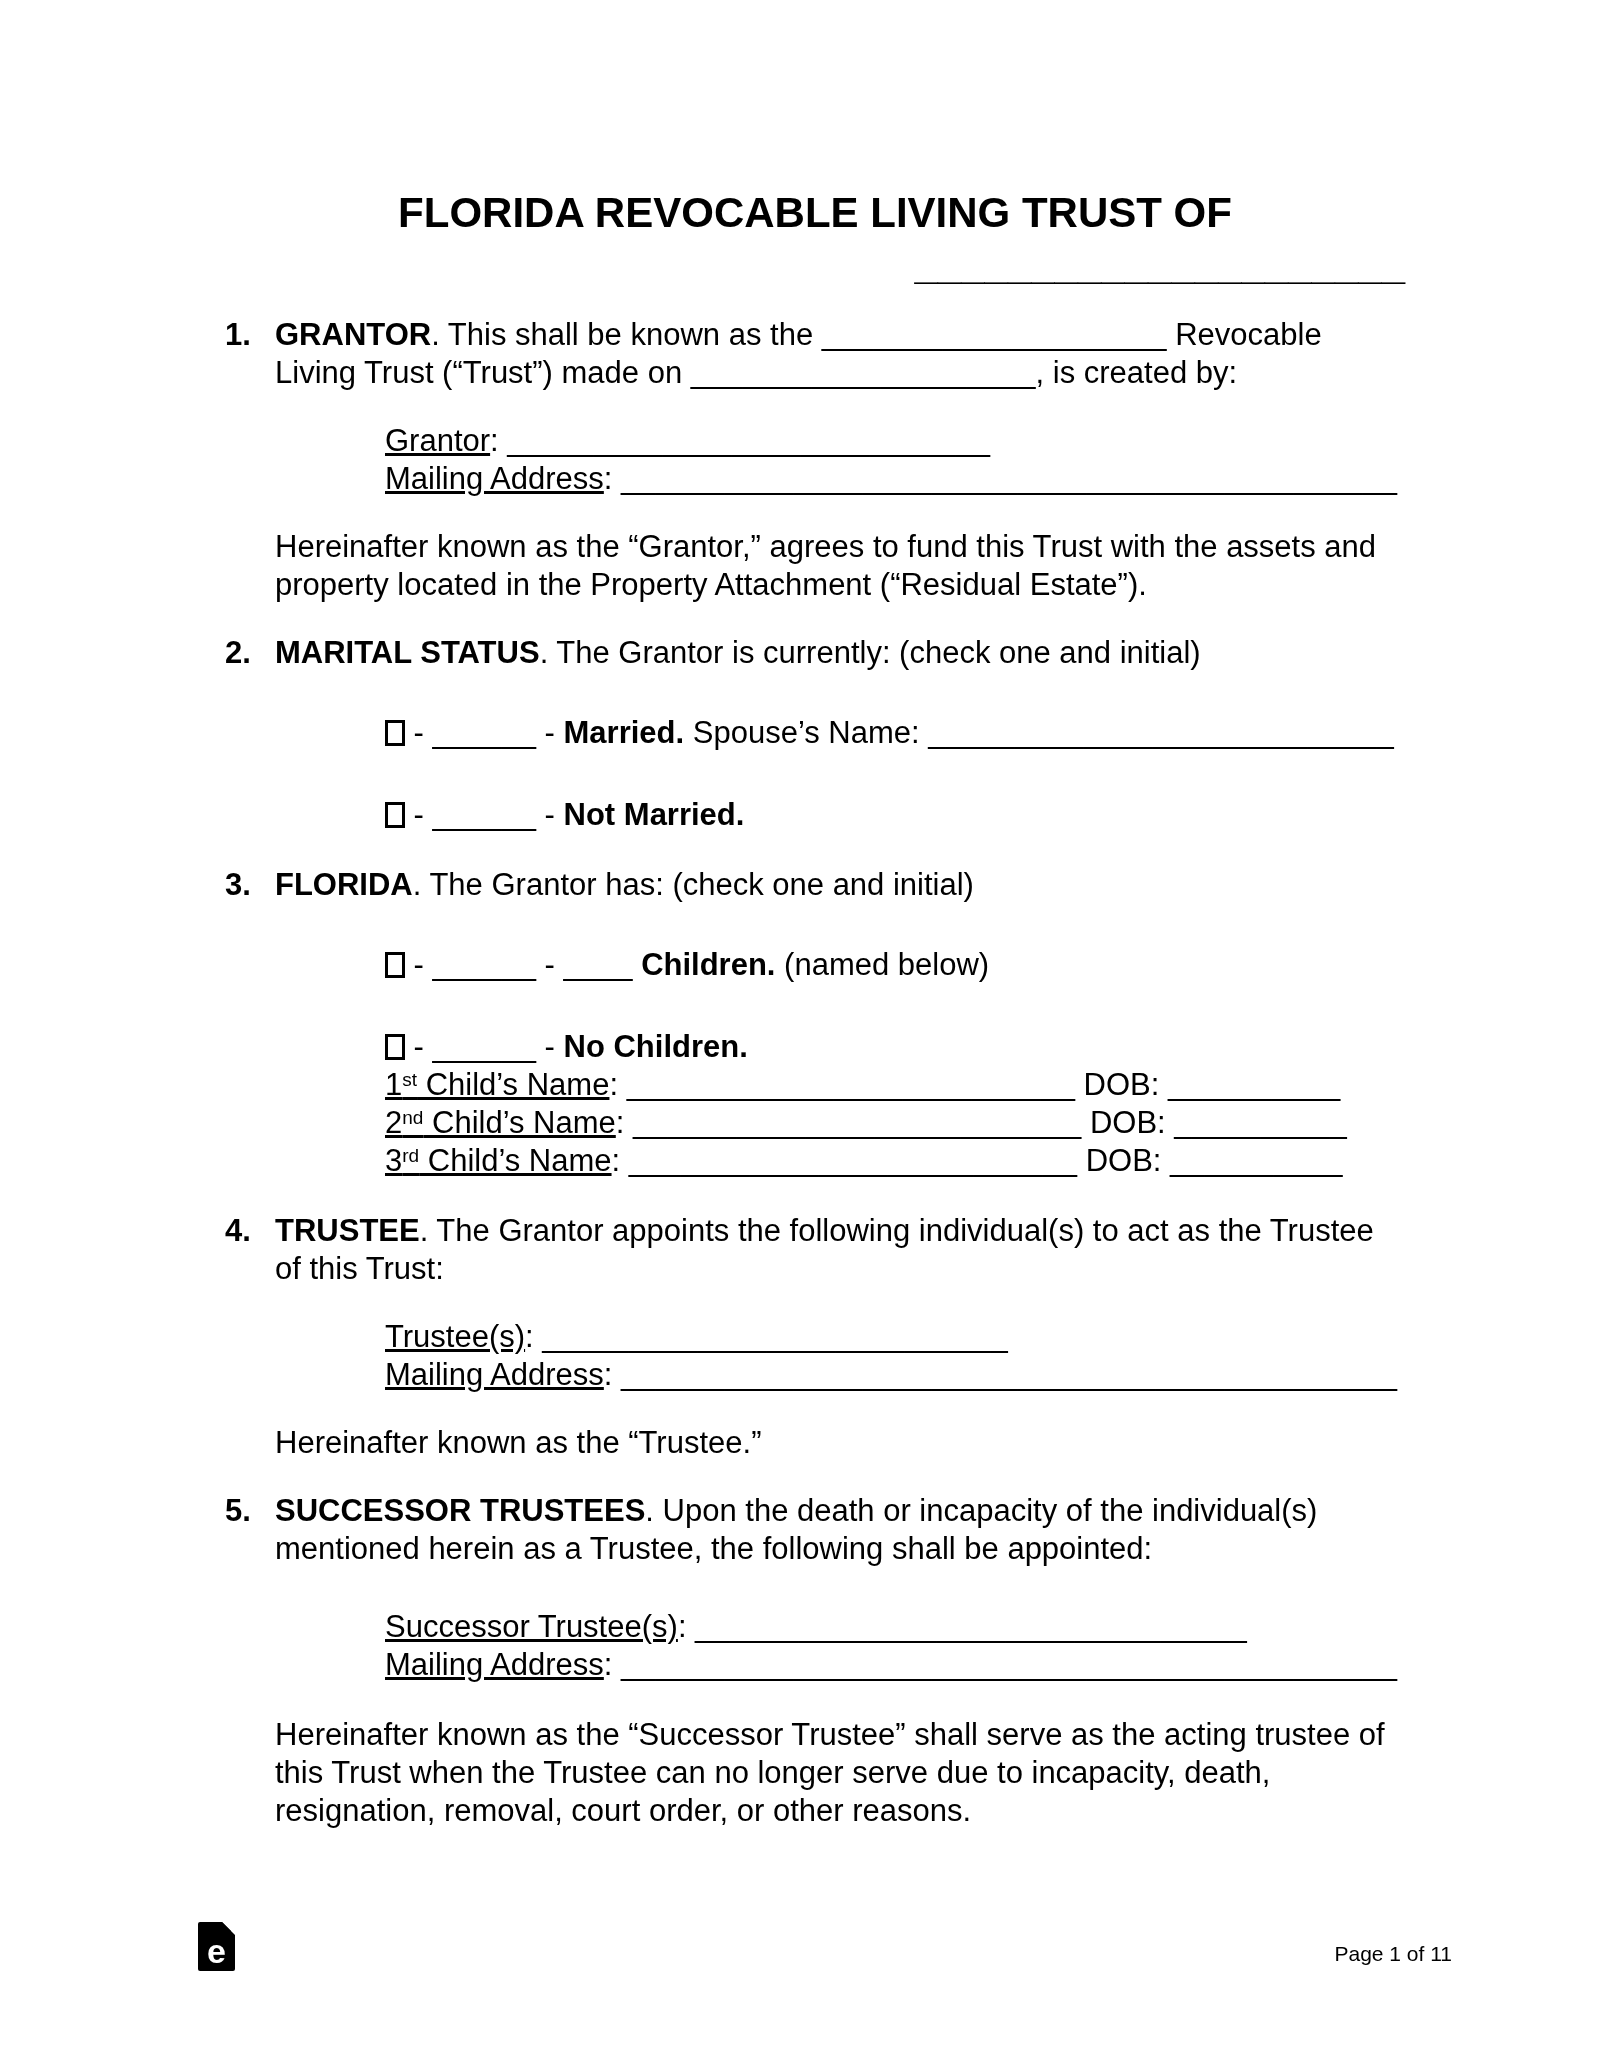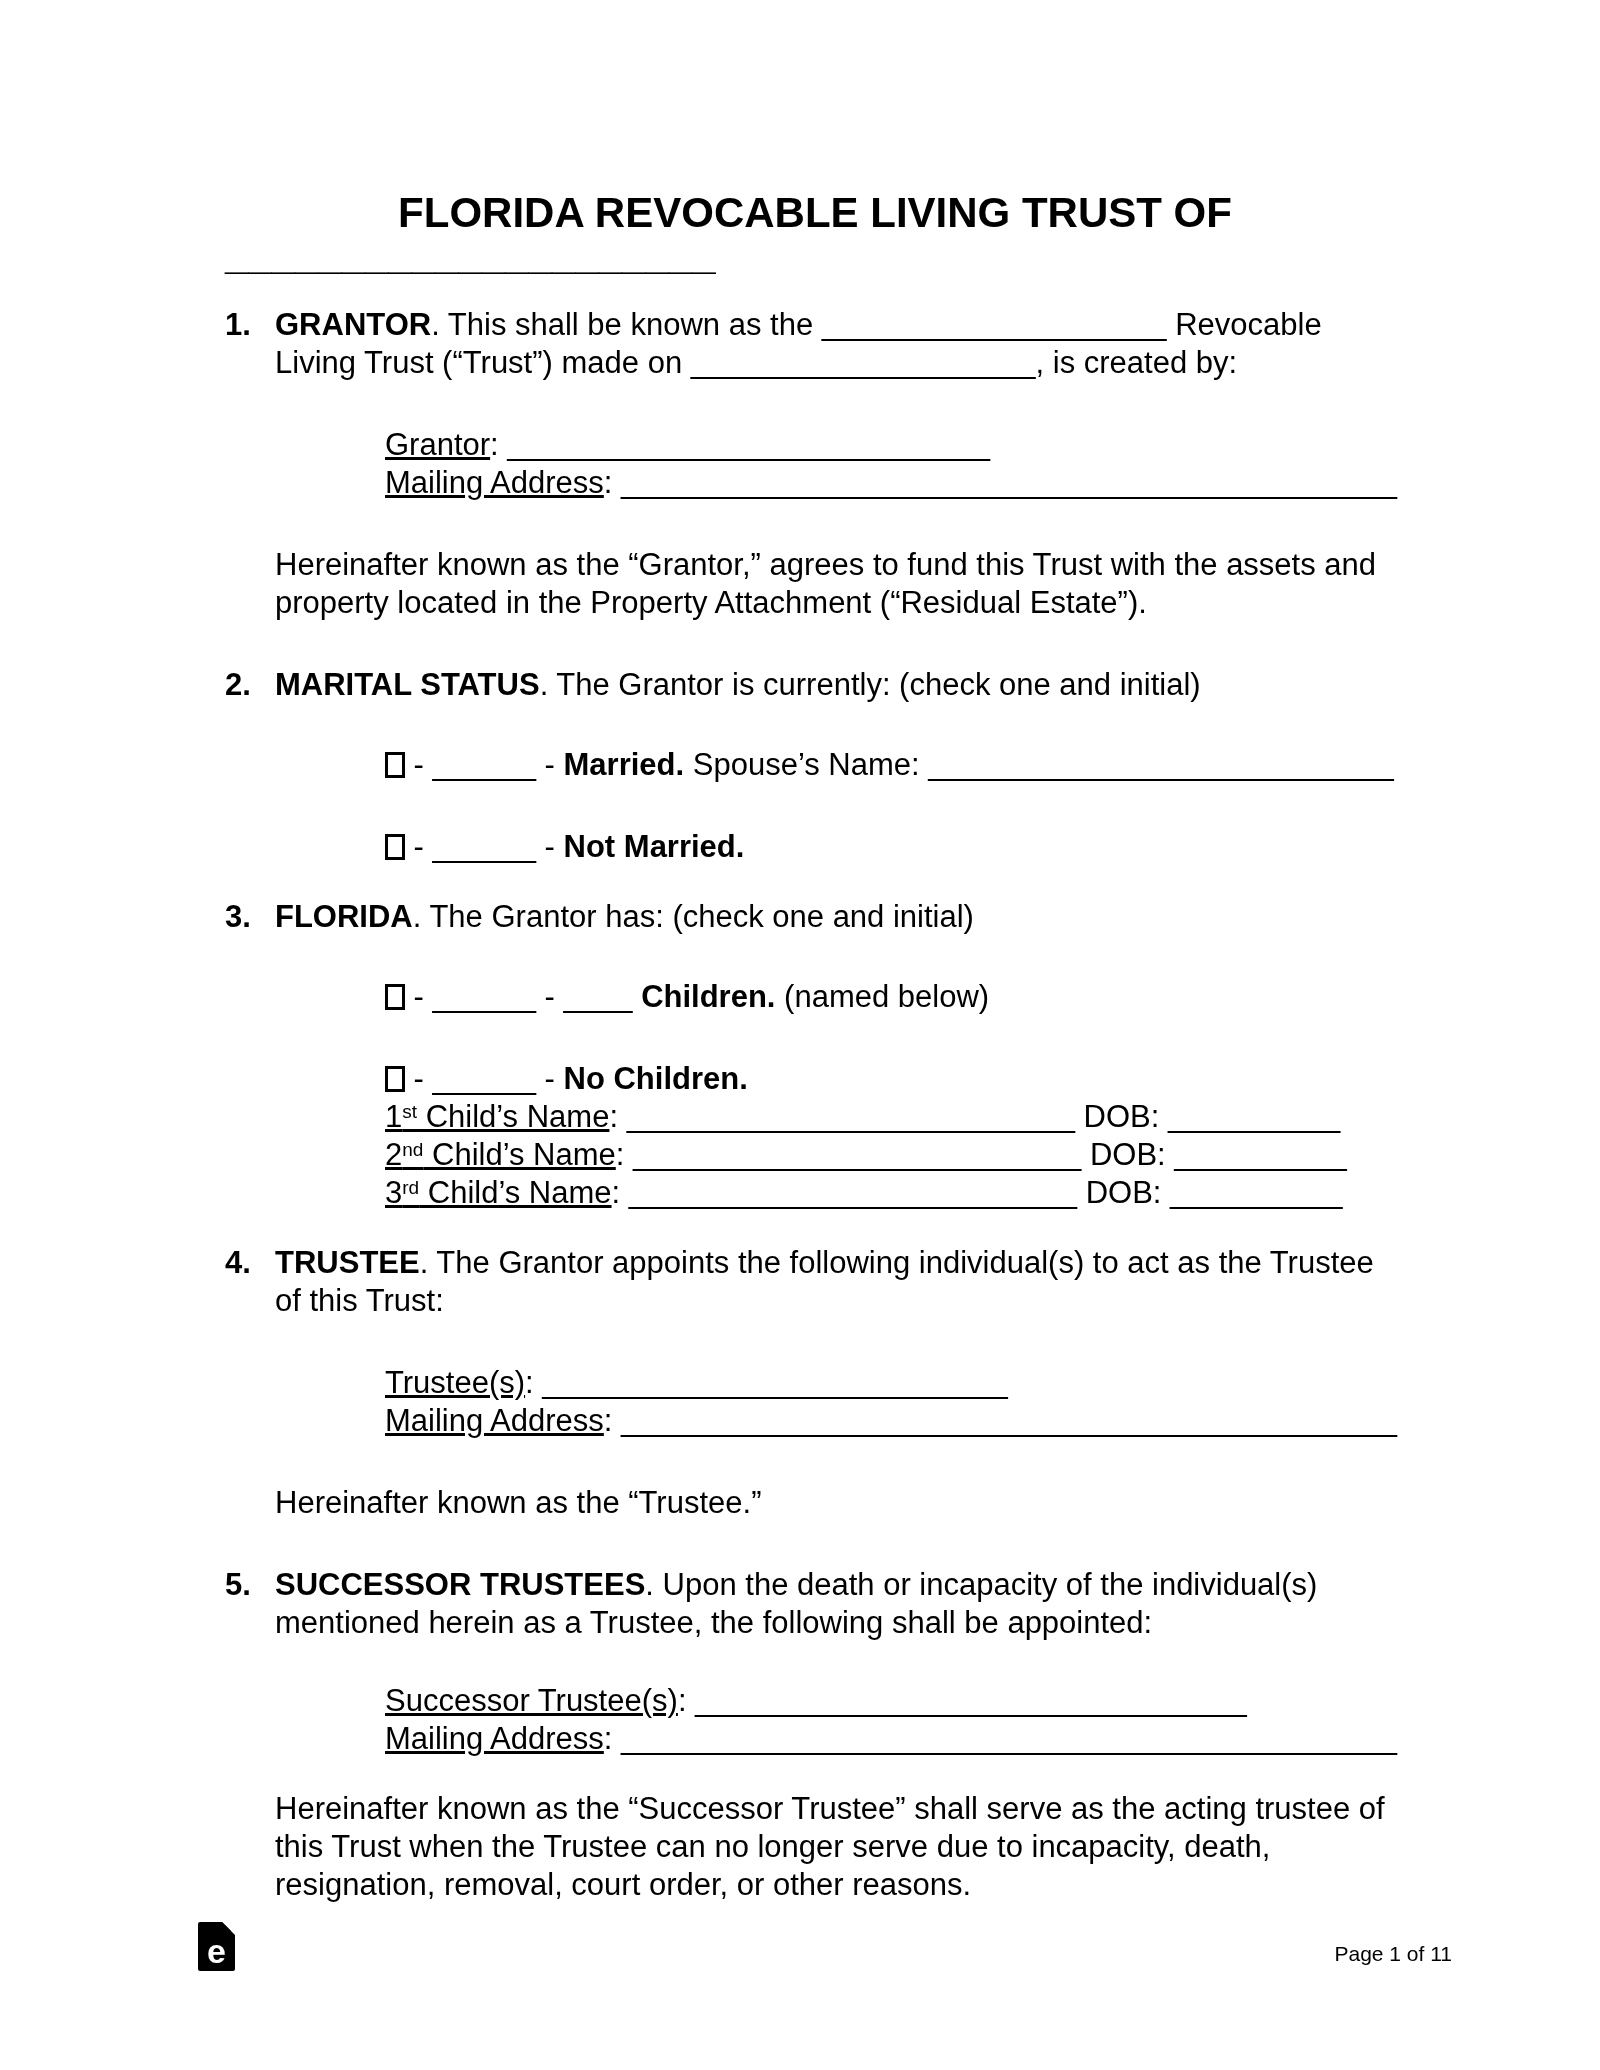--- a/index.html
+++ b/index.html
@@ -20,27 +20,28 @@
   .b { font-weight: bold; }
   .ul { text-decoration: underline; }
   .doc-title {
     text-align: center;
     font-size: 42px;
     line-height: 46px;
     font-weight: bold;
     margin: 0;
   }
   .title-blank {
-    text-align: left;
+    text-align: right;
     font-size: 42px;
     line-height: 38px;
     font-weight: bold;
+    margin-top: 10px;
     white-space: nowrap;
   }
-  .block   { margin-top: 44px; }
+  .block   { margin-top: 30px; }
   .mt32    { margin-top: 32px; }
   .mt34    { }
   .mt40    { margin-top: 40px; }
   .mt42    { margin-top: 42px; }
   .mt44    { margin-top: 44px; }
   .item { position: relative; padding-left: 50px; }
   .item .num { position: absolute; left: 0; top: 0; font-weight: bold; }
   .indent { margin-left: 160px; }
   sup { font-size: 19px; line-height: 0; vertical-align: 9px; }
   .cbx {

